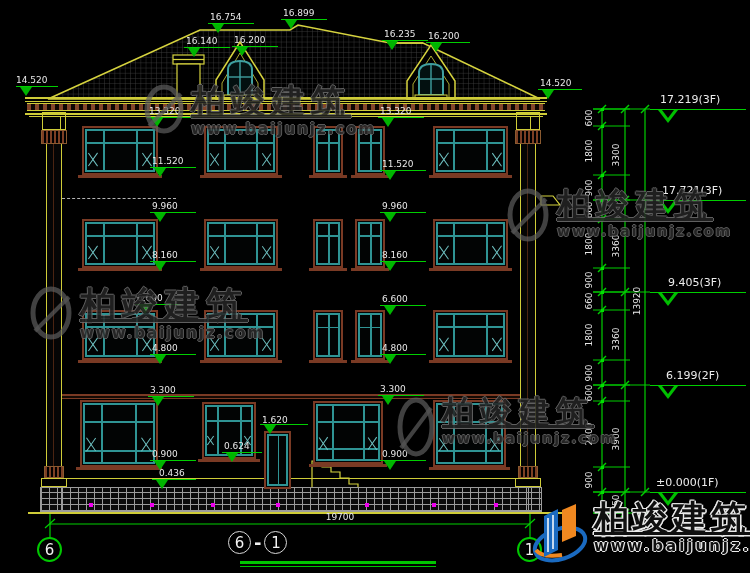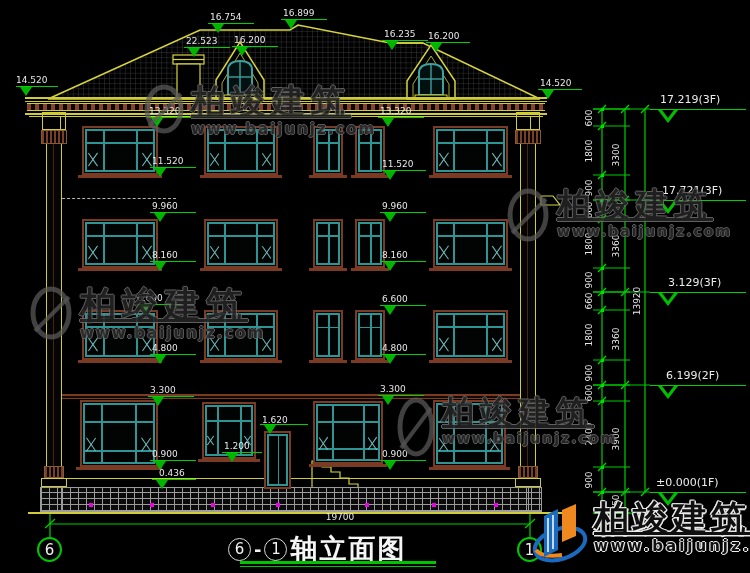--- a/index.html
+++ b/index.html
@@ -191,21 +191,20 @@
 
   <div class="win" style="left:264px;top:431px;width:27px;height:58px;">
     <div class="fr"></div>
     <div class="mull" style="left:50%;top:2px;bottom:2px;width:1px;"></div>
   </div>
 
   <div id="title">
     <div class="tc">6</div>
     <div class="dash">-</div>
     <div class="tc">1</div>
-    <div class="tt">轴立面图</div>
   </div>
   <div class="tline1"></div>
   <div class="tline2"></div>
 
   <div class="bubble" style="left:37px;top:537px;">
     <span>6</span>
     </div>
   <div class="bubble" style="left:517px;top:537px;">
     <span>1</span>
     </div>
@@ -455,21 +454,21 @@
     <div class="dot" style="left: 494px; top: 503px;"></div>
     <div class="ann" style="left: 16px; top: 75px;">14.520</div>
     <div class="flagline" style="left: 16px; top: 86px; width: 42px;"></div>
     <div class="flagtri" style="left: 20px; top: 87px;"></div>
     <div class="ann" style="left: 210px; top: 12px;">16.754</div>
     <div class="flagline" style="left: 208px; top: 23px; width: 46px;"></div>
     <div class="flagtri" style="left: 212px; top: 24px;"></div>
     <div class="ann" style="left: 283px; top: 8px;">16.899</div>
     <div class="flagline" style="left: 281px; top: 19px; width: 46px;"></div>
     <div class="flagtri" style="left: 285px; top: 20px;"></div>
-    <div class="ann" style="left: 186px; top: 36px;">22.523</div>
+    <div class="ann" style="left: 186px; top: 36px;">16.140</div>
     <div class="flagline" style="left: 184px; top: 47px; width: 46px;"></div>
     <div class="flagtri" style="left: 188px; top: 48px;"></div>
     <div class="ann" style="left: 234px; top: 35px;">16.200</div>
     <div class="flagline" style="left: 232px; top: 46px; width: 46px;"></div>
     <div class="flagtri" style="left: 236px; top: 47px;"></div>
     <div class="ann" style="left: 384px; top: 29px;">16.235</div>
     <div class="flagline" style="left: 382px; top: 40px; width: 46px;"></div>
     <div class="flagtri" style="left: 386px; top: 41px;"></div>
     <div class="ann" style="left: 428px; top: 31px;">16.200</div>
     <div class="flagline" style="left: 426px; top: 42px; width: 44px;"></div>
@@ -524,21 +523,21 @@
     <div class="flagtri" style="left: 384px; top: 355px;"></div>
     <div class="ann" style="left: 380px; top: 384px;">3.300</div>
     <div class="flagline" style="left: 378px; top: 395px; width: 46px;"></div>
     <div class="flagtri" style="left: 382px; top: 396px;"></div>
     <div class="ann" style="left: 382px; top: 449px;">0.900</div>
     <div class="flagline" style="left: 380px; top: 460px; width: 46px;"></div>
     <div class="flagtri" style="left: 384px; top: 461px;"></div>
     <div class="ann" style="left: 262px; top: 415px;">1.620</div>
     <div class="flagline" style="left: 260px; top: 424px; width: 48px;"></div>
     <div class="flagtri" style="left: 264px; top: 425px;"></div>
-    <div class="ann" style="left: 224px; top: 441px;">1.200</div>
+    <div class="ann" style="left: 224px; top: 441px;">0.624</div>
     <div class="flagline" style="left: 222px; top: 452px; width: 40px;"></div>
     <div class="flagtri" style="left: 226px; top: 453px;"></div>
     <div class="ann" style="left: 303px; top: 512px; width: 74px; text-align: center;">19700</div>
     <div class="sq" style="left: 600.5px; top: 107.5px;"></div>
     <div class="sq" style="left: 600.5px; top: 124.5px;"></div>
     <div class="sq" style="left: 600.5px; top: 173.5px;"></div>
     <div class="sq" style="left: 600.5px; top: 198.5px;"></div>
     <div class="sq" style="left: 600.5px; top: 217.5px;"></div>
     <div class="sq" style="left: 600.5px; top: 266.5px;"></div>
     <div class="sq" style="left: 600.5px; top: 290.5px;"></div>
@@ -571,21 +570,21 @@
     <div class="lvl-tri-o" style="left: 658px; top: 110px;"></div>
     <div class="lvl-tri-i" style="left: 662px; top: 110px;"></div>
     <div class="lvl-text" style="left: 660px; top: 93px;">17.219(3F)</div>
     <div class="lvl-line" style="left: 650px; top: 200px; width: 96px;"></div>
     <div class="lvl-tri-o" style="left: 658px; top: 201px;"></div>
     <div class="lvl-tri-i" style="left: 662px; top: 201px;"></div>
     <div class="lvl-text" style="left: 662px; top: 184px;">17.721(3F)</div>
     <div class="lvl-line" style="left: 650px; top: 292px; width: 96px;"></div>
     <div class="lvl-tri-o" style="left: 658px; top: 293px;"></div>
     <div class="lvl-tri-i" style="left: 662px; top: 293px;"></div>
-    <div class="lvl-text" style="left: 668px; top: 276px;">3.129(3F)</div>
+    <div class="lvl-text" style="left: 668px; top: 276px;">9.405(3F)</div>
     <div class="lvl-line" style="left: 650px; top: 385px; width: 96px;"></div>
     <div class="lvl-tri-o" style="left: 658px; top: 386px;"></div>
     <div class="lvl-tri-i" style="left: 662px; top: 386px;"></div>
     <div class="lvl-text" style="left: 666px; top: 369px;">6.199(2F)</div>
     <div class="lvl-line" style="left: 650px; top: 492px; width: 96px;"></div>
     <div class="lvl-tri-o" style="left: 658px; top: 493px;"></div>
     <div class="lvl-tri-i" style="left: 662px; top: 493px;"></div>
     <div class="lvl-text" style="left: 656px; top: 476px;">±0.000(1F)</div>
   </div>
 

